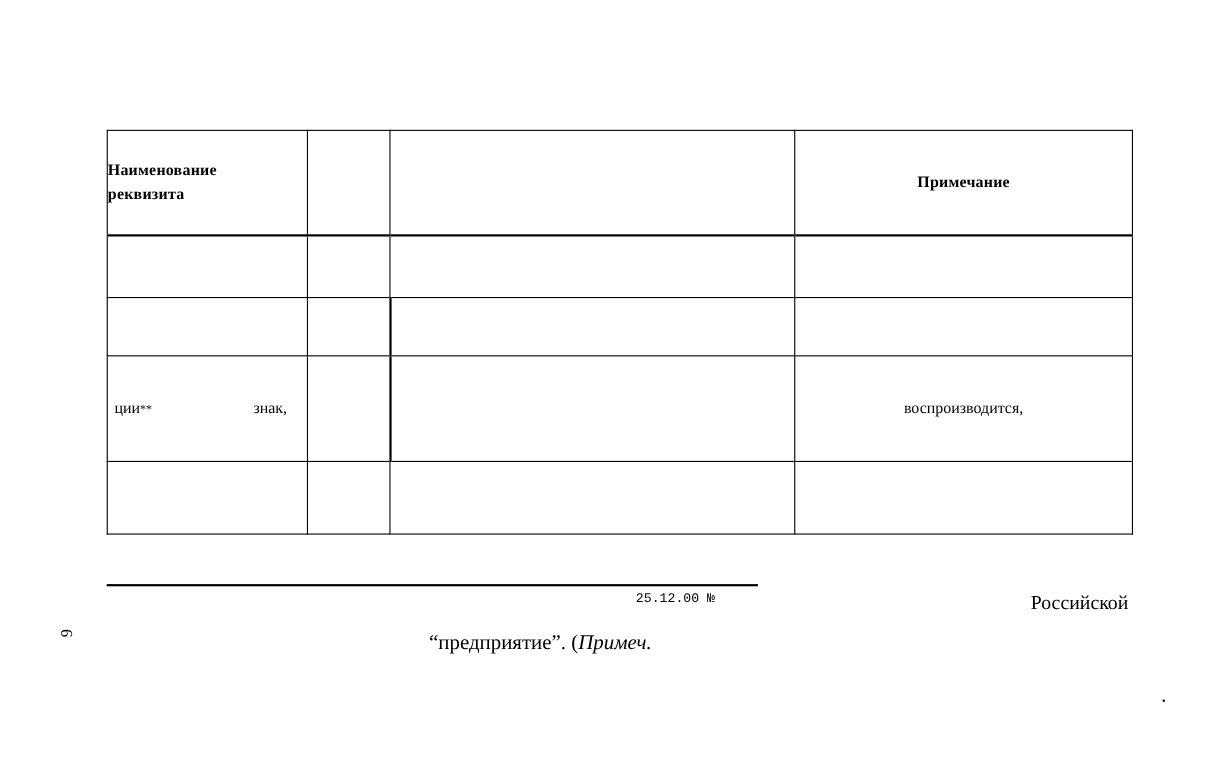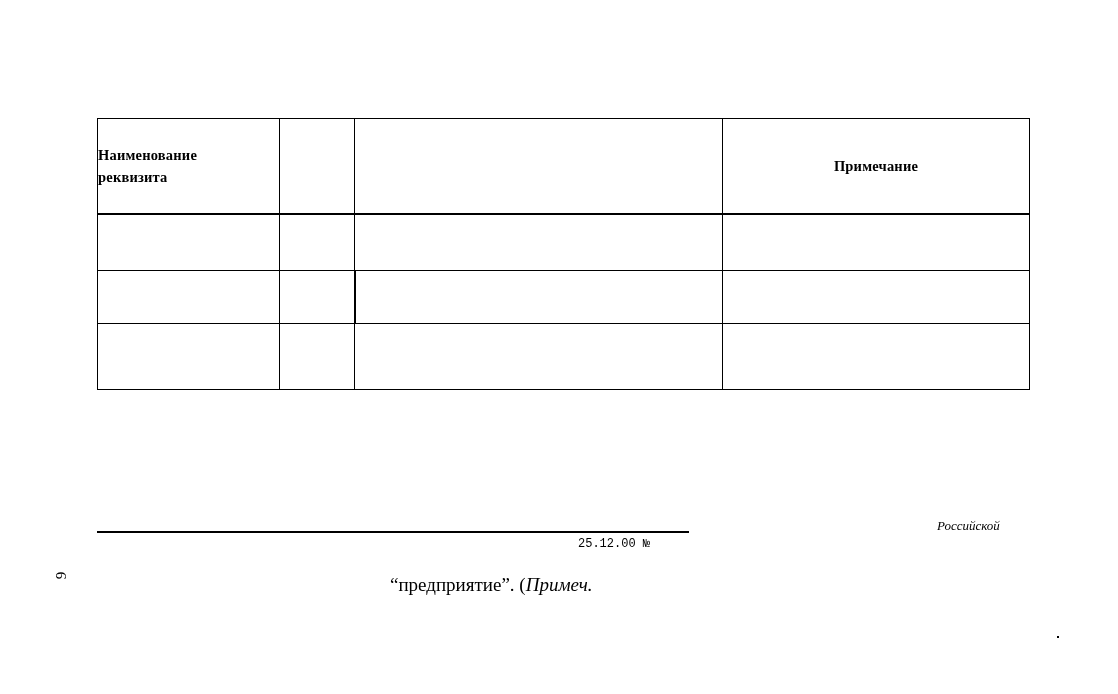--- a/index.html
+++ b/index.html
@@ -114,24 +114,23 @@
     position: absolute;
     left: 578px;
     top: 537px;
     font-size: 12px;
     white-space: nowrap;
     font-family: Liberation Mono, monospace;
   }
   .foot-right {
     position: absolute;
     left: 937px;
-    top: 518px;
-    font-size: 13px;
+    top: 538px;
+    font-size: 18px;
     white-space: nowrap;
-    font-style: italic;
   }
   .foot-quote {
     position: absolute;
     left: 390px;
     top: 574px;
     font-size: 19px;
     white-space: nowrap;
   }
   .foot-quote .ital { font-style: italic; }
 
@@ -185,20 +184,32 @@
         <td></td>
       </tr>
 
       <tr class="r-3">
         <td></td>
         <td class="thick-right"></td>
         <td></td>
         <td></td>
       </tr>
 
+      <tr class="r-4">
+        <td>
+          <div class="inline-row">
+            <span class="left-txt">ции</span>
+              <span class="sup">**</span>
+            <span class="right-txt">знак,</span>
+          </div>
+        </td>
+        <td class="thick-right"></td>
+        <td></td>
+        <td class="note-center">воспроизводится,</td>
+      </tr>
 
       <tr class="r-5">
         <td></td>
         <td></td>
         <td></td>
         <td></td>
       </tr>
 
     </tbody>
   </table>

